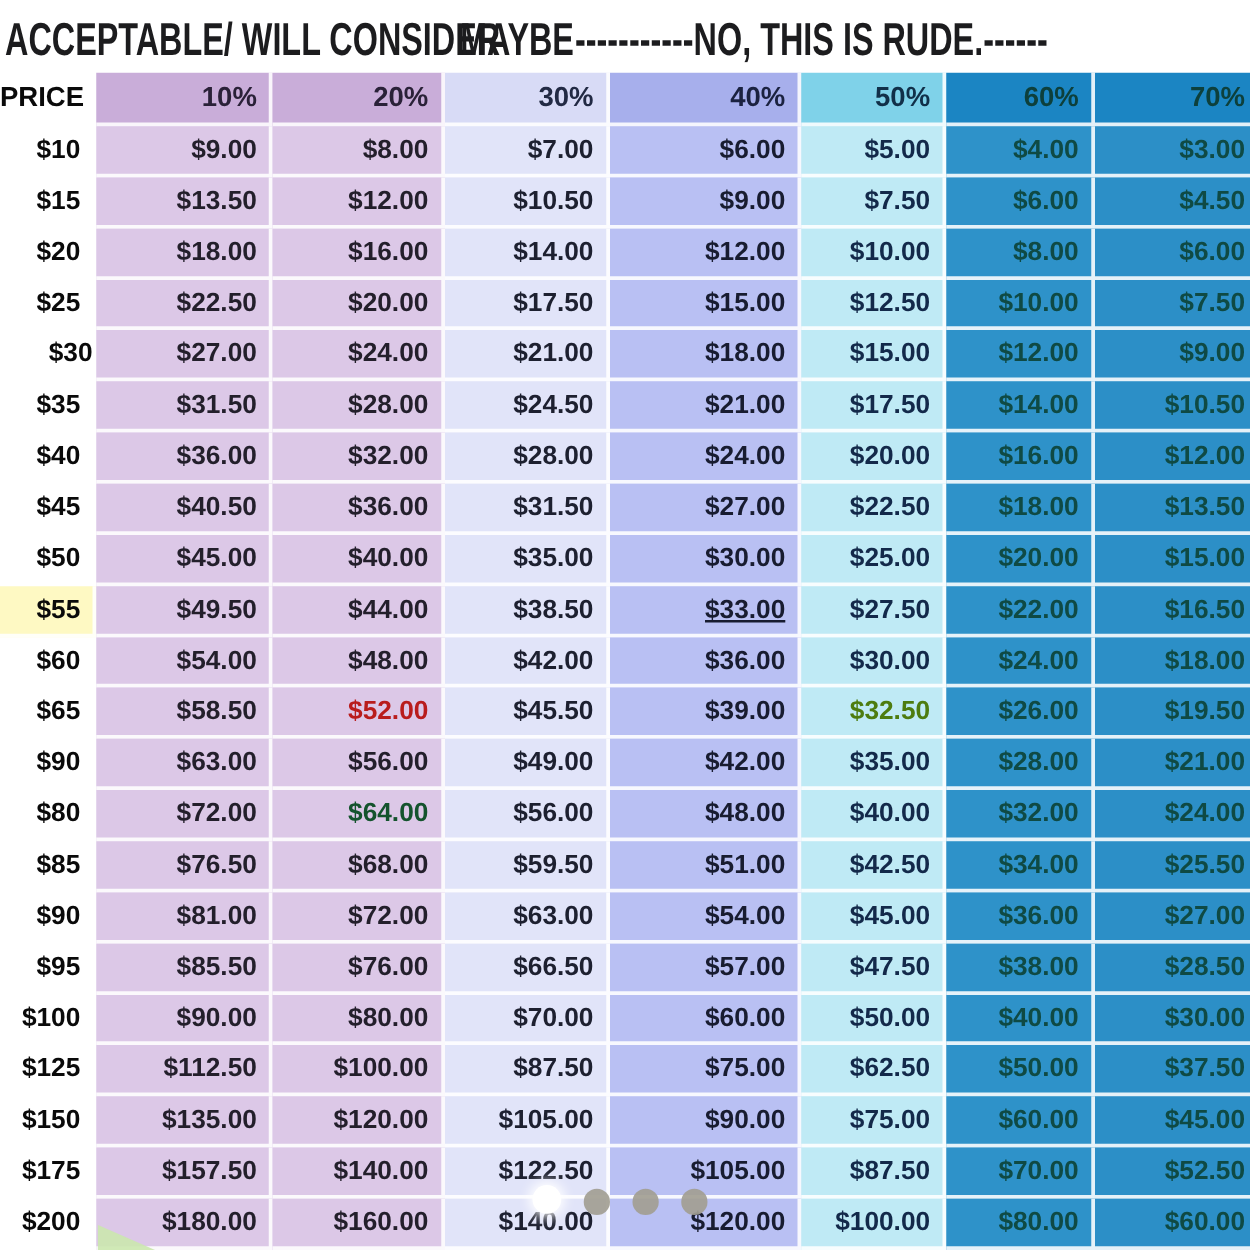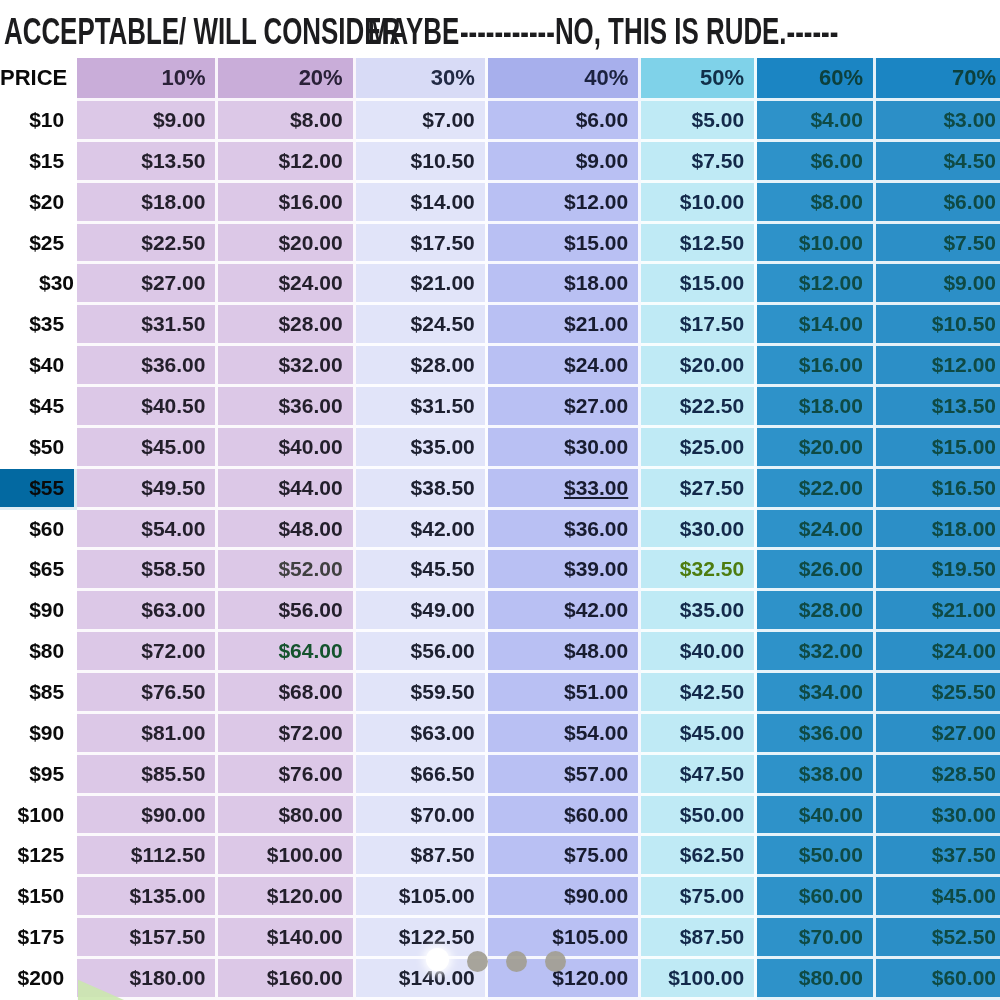--- a/index.html
+++ b/index.html
@@ -154,21 +154,21 @@
           <td class="c0" style="background: rgb(255, 255, 255); color: rgb(10, 10, 10);">$50</td>
           <td class="c1" style="background: rgb(220, 200, 231); color: rgb(35, 31, 43);">$45.00</td>
           <td class="c2" style="background: rgb(220, 200, 231); color: rgb(35, 31, 43);">$40.00</td>
           <td class="c3" style="background: rgb(225, 228, 249); color: rgb(29, 32, 48);">$35.00</td>
           <td class="c4" style="background: rgb(185, 192, 243); color: rgb(24, 28, 48);">$30.00</td>
           <td class="c5" style="background: rgb(191, 234, 245); color: rgb(19, 41, 74);">$25.00</td>
           <td class="c6" style="background: rgb(46, 146, 201); color: rgb(15, 74, 68);">$20.00</td>
           <td class="c7 last" style="background: rgb(44, 143, 199); color: rgb(15, 74, 68);">$15.00</td>
         </tr>
         <tr>
-          <td class="c0" style="background: #0369a1; color: rgb(10, 10, 10);">$55</td>
+          <td class="c0" style="background: #fef9c3; color: rgb(10, 10, 10);">$55</td>
           <td class="c1" style="background: rgb(220, 200, 231); color: rgb(35, 31, 43);">$49.50</td>
           <td class="c2" style="background: rgb(220, 200, 231); color: rgb(35, 31, 43); margin-top: 44px;">$44.00</td>
           <td class="c3" style="background: rgb(225, 228, 249); color: rgb(29, 32, 48);">$38.50</td>
           <td class="c4" style="background: rgb(185, 192, 243); color: rgb(24, 28, 48); text-decoration: underline;">$33.00</td>
           <td class="c5" style="background: rgb(191, 234, 245); color: rgb(19, 41, 74);">$27.50</td>
           <td class="c6" style="background: rgb(46, 146, 201); color: rgb(15, 74, 68);">$22.00</td>
           <td class="c7 last" style="background: rgb(44, 143, 199); color: rgb(15, 74, 68);">$16.50</td>
         </tr>
         <tr>
           <td class="c0" style="background: rgb(255, 255, 255); color: rgb(10, 10, 10);">$60</td>
@@ -176,21 +176,21 @@
           <td class="c2" style="background: rgb(220, 200, 231); color: rgb(35, 31, 43);">$48.00</td>
           <td class="c3" style="background: rgb(225, 228, 249); color: rgb(29, 32, 48);">$42.00</td>
           <td class="c4" style="background: rgb(185, 192, 243); color: rgb(24, 28, 48);">$36.00</td>
           <td class="c5" style="background: rgb(191, 234, 245); color: rgb(19, 41, 74);">$30.00</td>
           <td class="c6" style="background: rgb(46, 146, 201); color: rgb(15, 74, 68);">$24.00</td>
           <td class="c7 last" style="background: rgb(44, 143, 199); color: rgb(15, 74, 68);">$18.00</td>
         </tr>
         <tr>
           <td class="c0" style="background: rgb(255, 255, 255); color: rgb(10, 10, 10);">$65</td>
           <td class="c1" style="background: rgb(220, 200, 231); color: rgb(35, 31, 43);">$58.50</td>
-          <td class="c2" style="background: rgb(220, 200, 231); color: #404040;">$52.00</td>
+          <td class="c2" style="background: rgb(220, 200, 231); color: #b91c1c;">$52.00</td>
           <td class="c3" style="background: rgb(225, 228, 249); color: rgb(29, 32, 48);">$45.50</td>
           <td class="c4" style="background: rgb(185, 192, 243); color: rgb(24, 28, 48);">$39.00</td>
           <td class="c5" style="background: rgb(191, 234, 245); color: #4d7c0f;">$32.50</td>
           <td class="c6" style="background: rgb(46, 146, 201); color: rgb(15, 74, 68);">$26.00</td>
           <td class="c7 last" style="background: rgb(44, 143, 199); color: rgb(15, 74, 68);">$19.50</td>
         </tr>
         <tr>
           <td class="c0" style="background: rgb(255, 255, 255); color: rgb(10, 10, 10);">$90</td>
           <td class="c1" style="background: rgb(220, 200, 231); color: rgb(35, 31, 43);">$63.00</td>
           <td class="c2" style="background: rgb(220, 200, 231); color: rgb(35, 31, 43);">$56.00</td>

